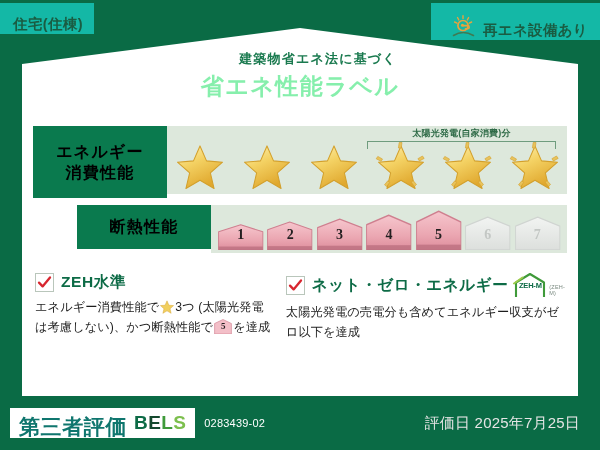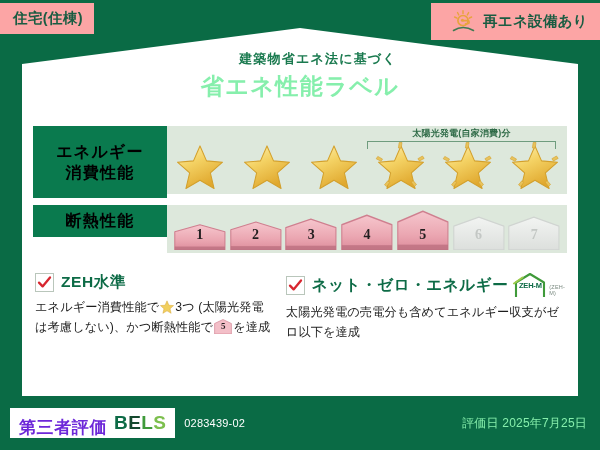--- a/index.html
+++ b/index.html
@@ -30,23 +30,23 @@
     position: absolute;
     left: 22px;
     right: 22px;
     top: 28px;
     height: 86px;
     background: #ffffff;
     clip-path: polygon(50% 0%, 100% 42%, 100% 100%, 0% 100%, 0% 42%);
   }
   .chip {
     position: absolute;
-    background: #fca5a5;
-    display: flex;
-    align-items: center;
+    background: #14b8a6;
+    display: flex;
+    align-items: flex-end;
     box-sizing: border-box;
   }
   .chip-left {
     left: 0;
     top: 3px;
     height: 31px;
     padding: 0 11px 0 13px;
   }
   .chip-left .chip-text {
     font-size: 14.5px;
@@ -183,21 +183,21 @@
   }
   .star-svg { width: 48px; height: 46px; display: block; }
   .spark-svg {
     position: absolute;
     left: 0; top: 0;
     width: 52px; height: 50px;
     pointer-events: none;
   }
 
   
-  .row-insul .perf-label { height: 32px; }
+  .row-insul .perf-label { height: 44px; margin-left: 44px; }
   .row-insul .perf-body { height: 48px; }
   .houses {
     position: absolute;
     left: 6px;
     right: 6px;
     bottom: 3px;
     height: 42px;
     display: flex;
     align-items: flex-end;
     gap: 2px;
@@ -290,47 +290,47 @@
   .bels-box {
     background: #ffffff;
     height: 30px;
     margin-left: 10px;
     padding: 0 9px;
     display: flex;
     align-items: center;
     gap: 7px;
   }
   .bels-jp {
-    font-size: 17px;
-    font-weight: bold;
-    color: #6d28d9;
+    font-size: 21px;
+    font-weight: bold;
+    color: #0f766e;
     letter-spacing: 0.6px;
     margin-top: 8px;
   }
   .bels-en {
     font-size: 19px;
     font-weight: bold;
     letter-spacing: 0.4px;
     font-family: "Liberation Sans", sans-serif;
   }
   .bels-en .b1 { color: #0d6b46; }
   .bels-en .b2 { color: #14492e; }
   .bels-en .b3 { color: #3f9a3a; }
   .bels-en .b4 { color: #7cbf4d; }
   .cert-no {
     color: #ffffff;
     font-size: 11px;
     margin-left: 9px;
     letter-spacing: 0.2px;
   }
   .eval-date {
-    color: #86efac;
-    font-size: 12px;
+    color: #e5e5e5;
+    font-size: 15px;
     margin-left: auto;
-    margin-right: 13px;
+    margin-right: 20px;
     letter-spacing: 0.2px;
   }
 </style>
 </head>
 <body>
 
 <div class="label-card">
 
   <div class="header">
     <div class="roof"></div>

